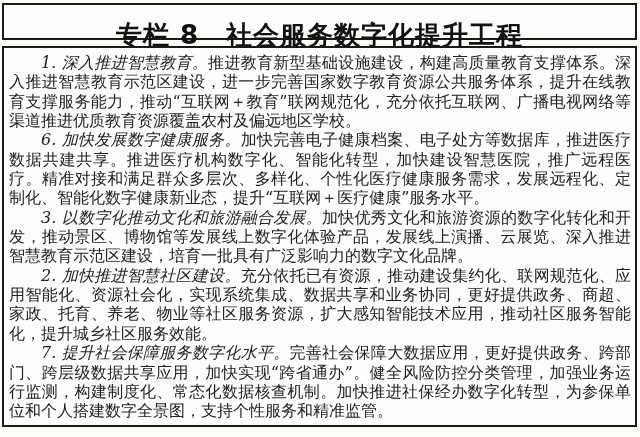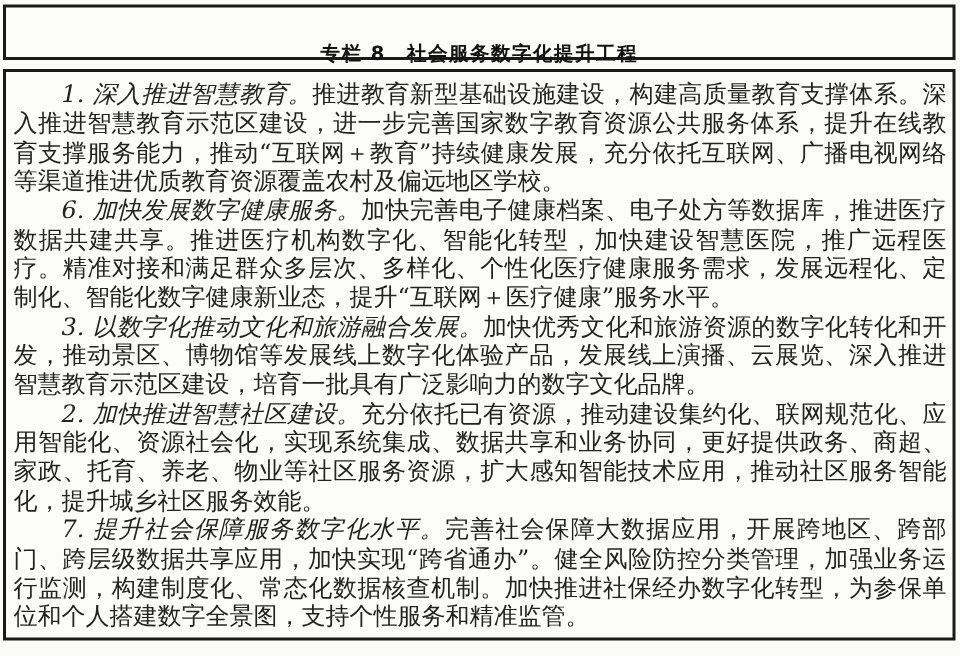--- a/index.html
+++ b/index.html
@@ -18,21 +18,21 @@
     left: 2px; top: 3px;
     width: 635px; height: 37px;
     box-sizing: border-box;
     border: 2px solid #1a1a1a;
     display: flex; align-items: center; justify-content: center;
     background: #fcfcfa;
   }
   .page-title {
     font-family: "DejaVu Sans", sans-serif;
     font-weight: 700;
-    font-size: 13px;
+    font-size: 26px;
     letter-spacing: 1px;
     color: #111111;
     white-space: pre;
     margin-top: 28px;
   }
   .content-box {
     position: absolute;
     left: 2px; top: 46px;
     width: 635px; height: 381px;
     box-sizing: border-box;
@@ -57,20 +57,20 @@
 </head>
 <body>
 
 <div class="page">
 
   <div class="title-box">
     <div class="page-title">专栏 8　社会服务数字化提升工程</div>
   </div>
 
   <div class="content-box">
-    <p class="para"><span class="lead">1. 深入推进智慧教育。</span><span>推进教育新型基础设施建设，构建高质量教育支撑体系。深入推进智慧教育示范区建设，进一步完善国家数字教育资源公共服务体系，提升在线教育支撑服务能力，推动“互联网＋教育”持续健康发展，充分依托互联网、广播电视网络等渠道推进优质教育资源覆盖农村及偏远地区学校。</span></p>
+    <p class="para"><span class="lead">1. 深入推进智慧教育。</span><span>推进教育新型基础设施建设，构建高质量教育支撑体系。深入推进智慧教育示范区建设，进一步完善国家数字教育资源公共服务体系，提升在线教育支撑服务能力，推动“互联网＋教育”联网规范化，充分依托互联网、广播电视网络等渠道推进优质教育资源覆盖农村及偏远地区学校。</span></p>
     <p class="para"><span class="lead">6. 加快发展数字健康服务。</span><span>加快完善电子健康档案、电子处方等数据库，推进医疗数据共建共享。推进医疗机构数字化、智能化转型，加快建设智慧医院，推广远程医疗。精准对接和满足群众多层次、多样化、个性化医疗健康服务需求，发展远程化、定制化、智能化数字健康新业态，提升“互联网＋医疗健康”服务水平。</span></p>
     <p class="para"><span class="lead">3. 以数字化推动文化和旅游融合发展。</span><span>加快优秀文化和旅游资源的数字化转化和开发，推动景区、博物馆等发展线上数字化体验产品，发展线上演播、云展览、深入推进智慧教育示范区建设，培育一批具有广泛影响力的数字文化品牌。</span></p>
     <p class="para"><span class="lead">2. 加快推进智慧社区建设。</span><span>充分依托已有资源，推动建设集约化、联网规范化、应用智能化、资源社会化，实现系统集成、数据共享和业务协同，更好提供政务、商超、家政、托育、养老、物业等社区服务资源，扩大感知智能技术应用，推动社区服务智能化，提升城乡社区服务效能。</span></p>
-    <p class="para"><span class="lead">7. 提升社会保障服务数字化水平。</span><span>完善社会保障大数据应用，开展跨地区、跨部门、跨层级数据共享应用，加快实现“跨省通办”。健全风险防控分类管理，加强业务运行监测，构建制度化、常态化数据核查机制。加快推进社保经办数字化转型，为参保单位和个人搭建数字全景图，支持个性服务和精准监管。</span></p>
+    <p class="para"><span class="lead">7. 提升社会保障服务数字化水平。</span><span>完善社会保障大数据应用，更好提供政务、跨部门、跨层级数据共享应用，加快实现“跨省通办”。健全风险防控分类管理，加强业务运行监测，构建制度化、常态化数据核查机制。加快推进社保经办数字化转型，为参保单位和个人搭建数字全景图，支持个性服务和精准监管。</span></p>
   </div>
 
 </div>
 
 </body></html>

